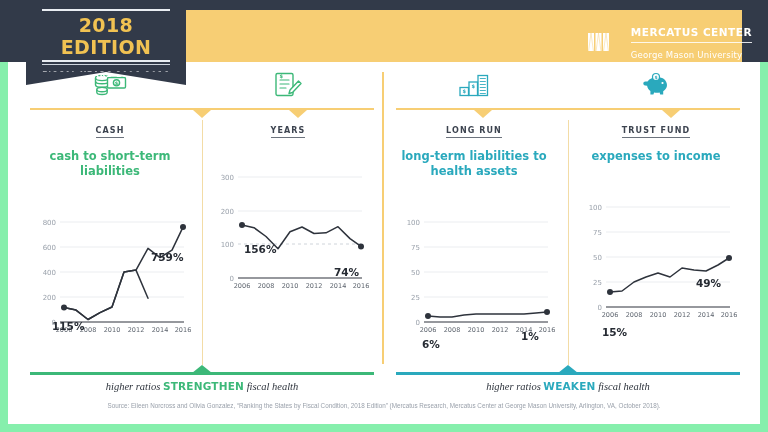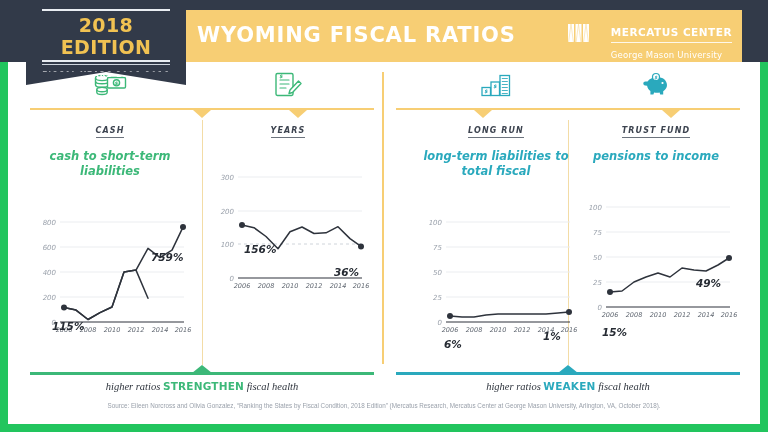--- a/index.html
+++ b/index.html
@@ -5,21 +5,21 @@
   * { box-sizing: border-box; margin: 0; padding: 0; }
   html, body { width: 768px; height: 432px; }
   body {
     font-family: "Liberation Sans", sans-serif;
     background: #323a49;
     overflow: hidden;
   }
   .poster {
     position: relative;
     width: 768px; height: 432px;
-    background: #22c55e;
+    background: #86efac;
   }
 
   
   .header {
     position: absolute; left: 0; top: 0;
     width: 768px; height: 62px;
     background: #323a49;
   }
   .header-band {
     position: absolute; left: 36px; top: 10px;
@@ -55,22 +55,22 @@
     color: #ffffff; text-align: center; padding-top: 5px;
     font-family: "DejaVu Sans", sans-serif;
   }
   .header-title {
     position: absolute; left: 197px; top: 23px;
     font-size: 21px; font-weight: 700; letter-spacing: 0.8px;
     color: #ffffff;
     font-family: "DejaVu Sans", sans-serif;
   }
   .logo {
-    position: absolute; right: 36px; top: 22px;
-    display: flex; gap: 15px;
+    position: absolute; right: 16px; top: 22px;
+    display: flex; align-items: center; gap: 15px;
   }
   .logo-mark { width: 28px; height: 22px; }
   .logo-text { color: #ffffff; }
   .logo-main {
     font-size: 10.5px; font-weight: 700; letter-spacing: 0.5px;
     font-family: "DejaVu Sans", sans-serif;
   }
   .logo-rule { height: 1px; background: #ffffff; opacity: .85; margin: 1.5px 0; }
   .logo-sub {
     font-size: 8.5px; letter-spacing: .2px;
@@ -85,25 +85,25 @@
   }
   .center-divider {
     position: absolute; left: 374px; top: 10px;
     width: 2px; height: 292px;
     background: #f7ce74;
   }
 
   
   .cols { position: absolute; left: 0; top: 0; width: 752px; height: 362px; }
   .col {
-    position: absolute; top: 0; width: 176px; height: 300px; font-style: italic;
+    position: absolute; top: 0; width: 176px; height: 300px;
   }
   .col.c1 { left: 14px; }
   .col.c2 { left: 192px; }
-  .col.c3 { left: 400px; }
+  .col.c3 { left: 378px; }
   .col.c4 { left: 560px; }
 
   .icon-box {
     height: 46px; display: flex; align-items: center; justify-content: center;
   }
   .hrule {
     position: absolute; top: 46px; height: 2px; background: #f7ce74;
   }
   .hrule.left  { left: 22px;  width: 344px; }
   .hrule.right { left: 388px; width: 344px; }
@@ -184,21 +184,20 @@
     <div class="badge">
       <div class="badge-inner">
         <div class="badge-rule"></div>
         <div class="badge-title">2018 EDITION</div>
         <div class="badge-rule"></div>
         <div class="badge-rule thin"></div>
         <div class="badge-sub">FISCAL YEARS 2006–2016</div>
       </div>
     </div>
 
-    <div class="header-title">WYOMING FISCAL RATIOS</div>
 
     <div class="logo">
       <span class="logo-mark">
         <svg viewBox="0 0 28 22" width="28" height="22">
           <g fill="#ffffff">
             <path d="M0 2 L6 2 L6 20 L0 20 Z"></path>
             <path d="M7.5 2 L13.5 2 L13.5 20 L7.5 20 Z"></path>
             <path d="M15 2 L21 2 L21 20 L15 20 Z"></path>
           </g>
           <g stroke="#f7ce74" stroke-width=".6" fill="none" opacity=".75">
@@ -323,21 +322,21 @@
               <text x="90" y="145">2010</text>
               <text x="114" y="145">2012</text>
               <text x="138" y="145">2014</text>
               <text x="161" y="145">2016</text>
             </g>
             <polyline fill="none" stroke="#2e333c" stroke-width="1.5" stroke-linejoin="round" stroke-linecap="round" points="42,82 54,84.7 66,93.5 78,105.8 90,88.8 102,84 114,90.5 126,89.8 138,83.7 150,95.6 161,103.4"></polyline>
             <circle cx="42" cy="82" r="3" fill="#2e333c"></circle>
             <circle cx="161" cy="103.4" r="3" fill="#2e333c"></circle>
           </svg>
           <div class="pt-label" style="left:44px; top:53px">156%</div>
-          <div class="pt-label" style="left:134px; top:76px">36%</div>
+          <div class="pt-label" style="left:134px; top:76px">74%</div>
         </div>
       </div>
 
       <div class="col c3">
         <div class="icon-box">
           <svg width="32" height="26" viewBox="0 0 32 26">
             <g fill="none" stroke="#2aa9bd" stroke-width="1.3">
               <rect x="2" y="15.5" width="8.5" height="8"></rect>
               <rect x="11" y="10" width="8.5" height="13.5"></rect>
               <rect x="20" y="3.5" width="9.5" height="20"></rect>
@@ -350,21 +349,21 @@
               <line x1="21.8" y1="18.5" x2="27.8" y2="18.5"></line>
               <line x1="21.8" y1="21.5" x2="27.8" y2="21.5"></line>
             </g>
             <text x="6.2" y="21" font-size="5" font-weight="700" fill="#2aa9bd" text-anchor="middle" font-family="DejaVu Sans, sans-serif">$</text>
             <text x="15.2" y="16" font-size="5" font-weight="700" fill="#2aa9bd" text-anchor="middle" font-family="DejaVu Sans, sans-serif">$</text>
           </svg>
         </div>
         <div class="cat">
           <span>LONG RUN</span>
         </div>
-        <div class="ratio teal">long-term liabilities to total fiscal</div>
+        <div class="ratio teal">long-term liabilities to health assets</div>
         <div class="chart">
           <svg width="176" height="148" viewBox="0 0 176 148">
             <g stroke="#ebedf0" stroke-width="1">
               <line x1="38" y1="110" x2="162" y2="110"></line>
               <line x1="38" y1="85" x2="162" y2="85"></line>
               <line x1="38" y1="60" x2="162" y2="60"></line>
               <line x1="38" y1="35" x2="162" y2="35"></line>
             </g>
             <line x1="38" y1="135" x2="162" y2="135" stroke="#2e333c" stroke-width="1.1"></line>
             <g font-size="7" fill="#9aa1ab" text-anchor="end" font-family="DejaVu Sans, sans-serif">
@@ -397,21 +396,21 @@
             <path d="M6.5 9.5 C8.5 6.5 12.5 5 16 5 c6 0 10 3.6 10 8 0 2.6-1.5 4.9-3.8 6.3 l0 3.2 -3 0 -0.6-1.9 c-0.8 .15-1.7 .23-2.6 .23 -1 0-2-.1-2.9-.3 L12.4 22.5 l-3 0 0-3.4 C7.6 17.8 6.4 15.9 6.1 13.7 L4 13.4 c-1 -.15-1.7-1-1.7-2 0-1.1 .9-2 2-2 Z" fill="#2aa9bd"></path>
             <circle cx="21.5" cy="11" r="1.1" fill="#ffffff"></circle>
             <circle cx="15" cy="5" r="4.1" fill="#2aa9bd"></circle>
             <circle cx="15" cy="5" r="2.9" fill="#ffffff"></circle>
             <text x="15" y="7" font-size="4.6" font-weight="700" fill="#2aa9bd" text-anchor="middle" font-family="DejaVu Sans, sans-serif">$</text>
           </svg>
         </div>
         <div class="cat">
           <span>TRUST FUND</span>
         </div>
-        <div class="ratio teal">pensions to income</div>
+        <div class="ratio teal">expenses to income</div>
         <div class="chart">
           <svg width="176" height="148" viewBox="0 0 176 148">
             <g stroke="#ebedf0" stroke-width="1">
               <line x1="38" y1="110" x2="162" y2="110"></line>
               <line x1="38" y1="85" x2="162" y2="85"></line>
               <line x1="38" y1="60" x2="162" y2="60"></line>
               <line x1="38" y1="35" x2="162" y2="35"></line>
             </g>
             <line x1="38" y1="135" x2="162" y2="135" stroke="#2e333c" stroke-width="1.1"></line>
             <g font-size="7" fill="#9aa1ab" text-anchor="end" font-family="DejaVu Sans, sans-serif">

